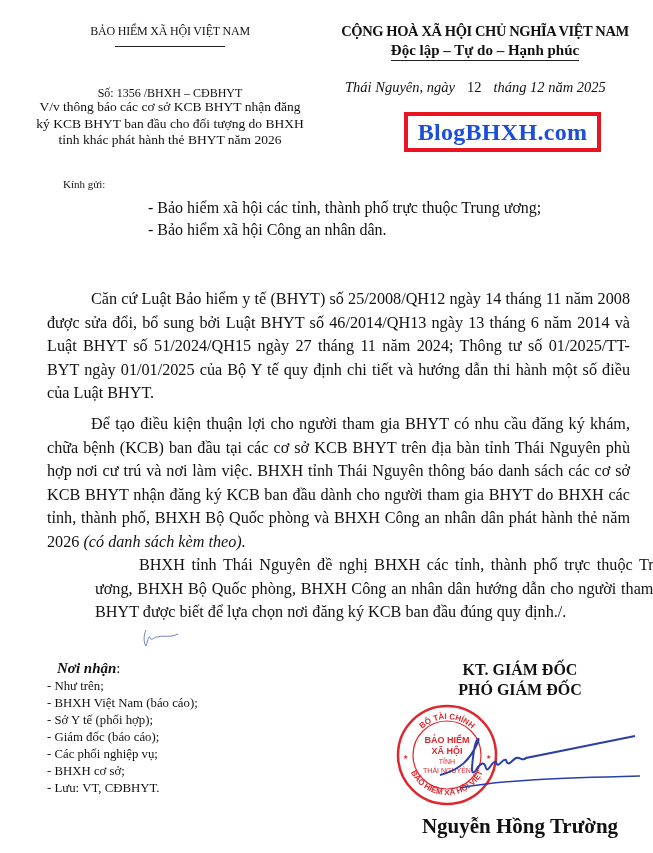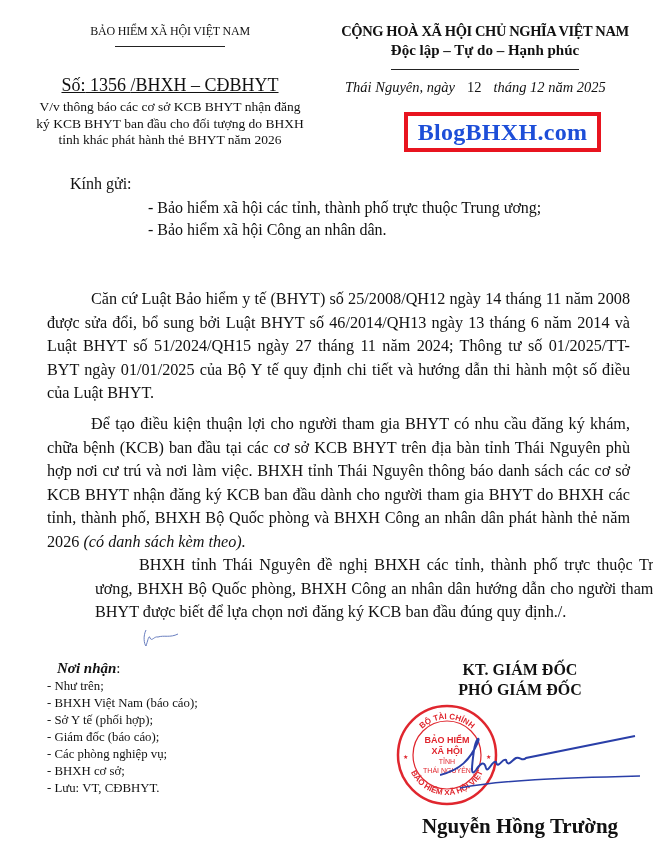--- a/index.html
+++ b/index.html
@@ -10,35 +10,35 @@
     }
     .abs { position: absolute; }
     .center { text-align: center; }
     .left-head { left: 20px; width: 300px; top: 22px; }
     .right-head { left: 330px; width: 310px; top: 22px; }
     .org-line1 { font-size: 12px; line-height: 18px; letter-spacing: -0.2px; text-align: center; }
     .org-line2 { font-size: 14.5px; line-height: 18px; font-weight: bold; letter-spacing: -0.3px; }
     .nation-line1 { font-size: 14.5px; line-height: 18px; font-weight: bold; letter-spacing: -0.4px; }
     .nation-line2 { font-size: 15px; line-height: 20px; font-weight: bold; }
     .underline-rule { height: 1px; background: #222; margin: 2px auto 0; }
-    .nation-line2 span { border-bottom: 1px solid #222; padding-bottom: 11px; }
+    .nation-line2 span { border-bottom: 1px solid #222; padding-bottom: 2px; }
 
-    .docno { left: 20px; width: 300px; top: 76px; font-size: 18px; line-height: 18px; text-decoration: underline; }
+    .docno { left: 20px; width: 300px; top: 84px; font-size: 12px; line-height: 18px; }
     .subject { left: 20px; width: 300px; top: 99px; font-size: 13.5px; line-height: 16.5px; }
     .place-date { left: 345px; width: 300px; top: 78px; font-size: 14.5px; font-style: italic; line-height: 18px; }
     .place-date .num { font-style: normal; margin: 0 12px; }
 
     .stamp-box {
       left: 404px; top: 112px; width: 197px; height: 40px;
       border: 4px solid #e8141f; box-sizing: border-box;
       color: #1d4ed8; font-weight: bold; font-size: 24px; line-height: 32px;
       text-align: center; letter-spacing: 0.3px;
     }
 
-    .salutation { left: 70px; top: 173px; font-size: 16px; line-height: 22px; }
+    .salutation { left: 63px; top: 173px; font-size: 11px; line-height: 22px; }
     .recipients { left: 148px; top: 197px; font-size: 16px; line-height: 22px; }
     .recipients div { white-space: nowrap; }
 
     .body-text {
       left: 47px; width: 583px; font-size: 16.2px; line-height: 23.5px;
       text-align: justify; text-indent: 44px;
     }
     .p1 { top: 288px; }
     .p2 { top: 413px; }
     .p3 { top: 554px; margin-left: 48px; }
@@ -99,21 +99,21 @@
 <svg class="abs initials" viewBox="0 0 42 24">
   <path d="M6 4 C3 10, 4 18, 6 20 C8 14, 9 8, 10 12 C12 16, 14 10, 18 11 C24 9, 30 12, 38 8" stroke="#6a7fc0" stroke-width="1" fill="none"></path>
 </svg>
 
 <div class="abs recv-title"><span>Nơi nhận</span><span style="font-weight:normal;font-style:normal">:</span></div>
 <div class="abs recv-list">
   <div>- Như trên;</div>
   <div>- BHXH Việt Nam (báo cáo);</div>
   <div>- Sở Y tế (phối hợp);</div>
   <div>- Giám đốc (báo cáo);</div>
-  <div>- Các phòng nghiệp vụ;</div>
+  <div>- Các phối nghiệp vụ;</div>
   <div>- BHXH cơ sở;</div>
   <div>- Lưu: VT, CĐBHYT.</div>
 </div>
 
 <div class="abs sign-block center">
   <div>KT. GIÁM ĐỐC</div>
   <div>PHÓ GIÁM ĐỐC</div>
 </div>
 
 <svg class="abs seal" viewBox="0 0 104 104">

